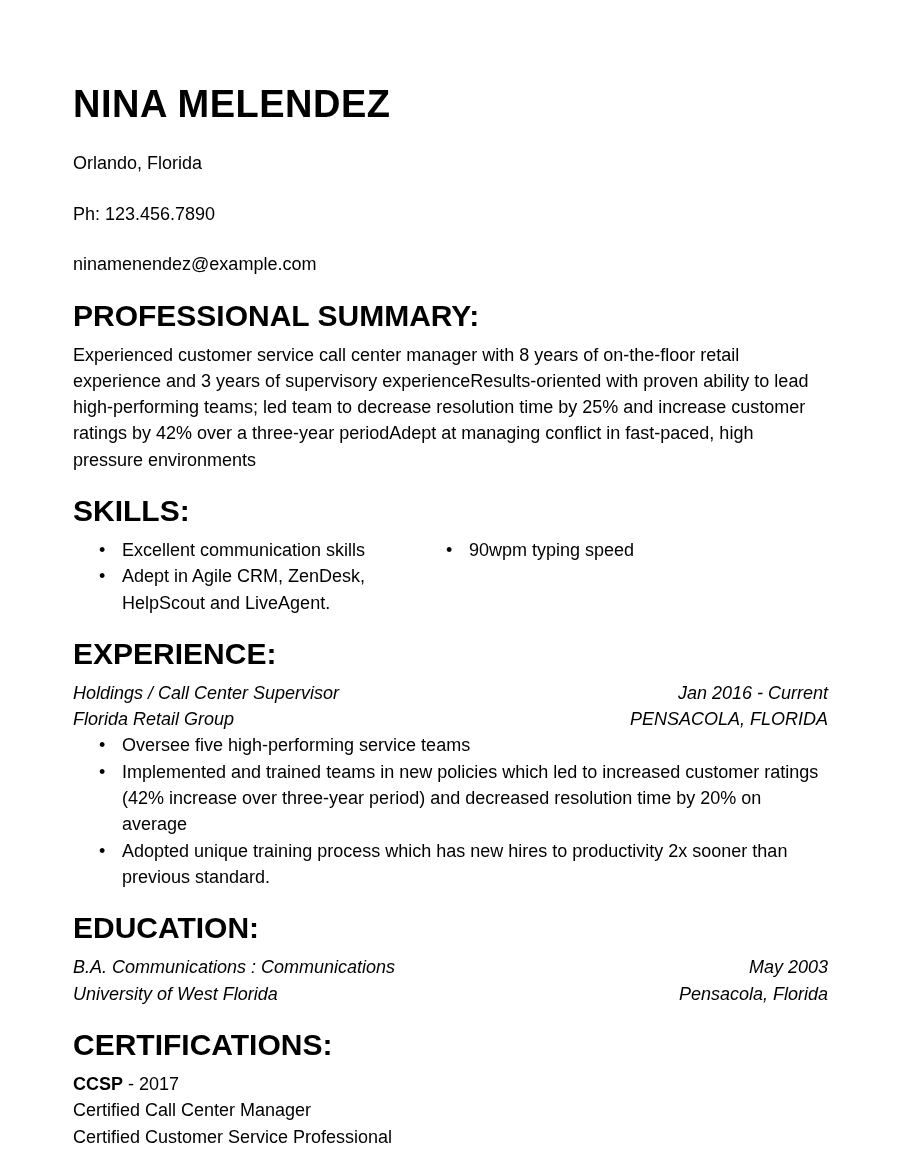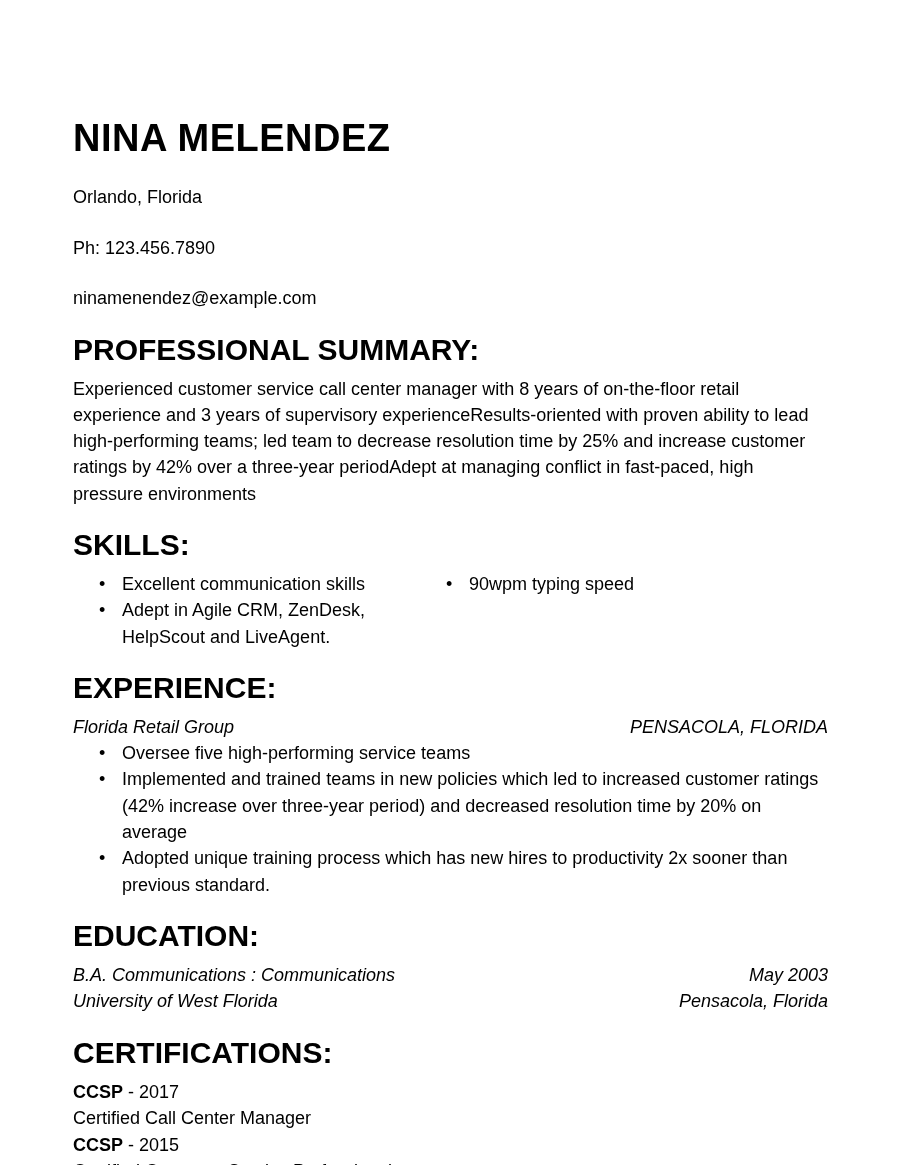--- a/index.html
+++ b/index.html
@@ -8,21 +8,21 @@
     width: 900px;
     height: 1165px;
     font-family: "Liberation Sans", "DejaVu Sans", sans-serif;
     color: #000000;
     overflow: hidden;
   }
   .page {
     width: 900px;
     height: 1019px;
     background: #ffffff;
-    padding: 116px 72px 0 73px;
+    padding: 82px 72px 0 73px;
   }
   .name {
     font-size: 38px;
     line-height: 44px;
     font-weight: bold;
     letter-spacing: 0.5px;
     margin-bottom: 4px;
   }
   .contact-line {
     font-size: 18px;
@@ -102,20 +102,24 @@
       </ul>
       <ul class="bullets skills-col2">
         <li>90wpm typing speed</li>
       </ul>
     </div>
   </div>
 
   <div>
     <div class="section-heading">EXPERIENCE:</div>
     <div class="row-split">
+      <span>Holdings / Call Center Supervisor</span>
+      <span>Jan 2016 - Current</span>
+    </div>
+    <div class="row-split">
       <span>Florida Retail Group</span>
       <span>PENSACOLA, FLORIDA</span>
     </div>
     <ul class="bullets job-bullets">
       <li>Oversee five high-performing service teams</li>
       <li>Implemented and trained teams in new policies which led to increased customer ratings (42% increase over three-year period) and decreased resolution time by 20% on average</li>
       <li>Adopted unique training process which has new hires to productivity 2x sooner than previous standard.</li>
     </ul>
   </div>
 
@@ -130,20 +134,17 @@
       <span>Pensacola, Florida</span>
     </div>
   </div>
 
   <div>
     <div class="section-heading">CERTIFICATIONS:</div>
     <div class="cert-line">
       <span class="cert-abbr">CCSP</span><span> - 2017</span>
     </div>
     <div class="cert-line">Certified Call Center Manager</div>
-    <div class="cert-line">
-      <span class="cert-abbr">CCSP</span><span> - 2015</span>
-    </div>
     <div class="cert-line">Certified Customer Service Professional</div>
   </div>
 
 
 </div>
 
 </body></html>

